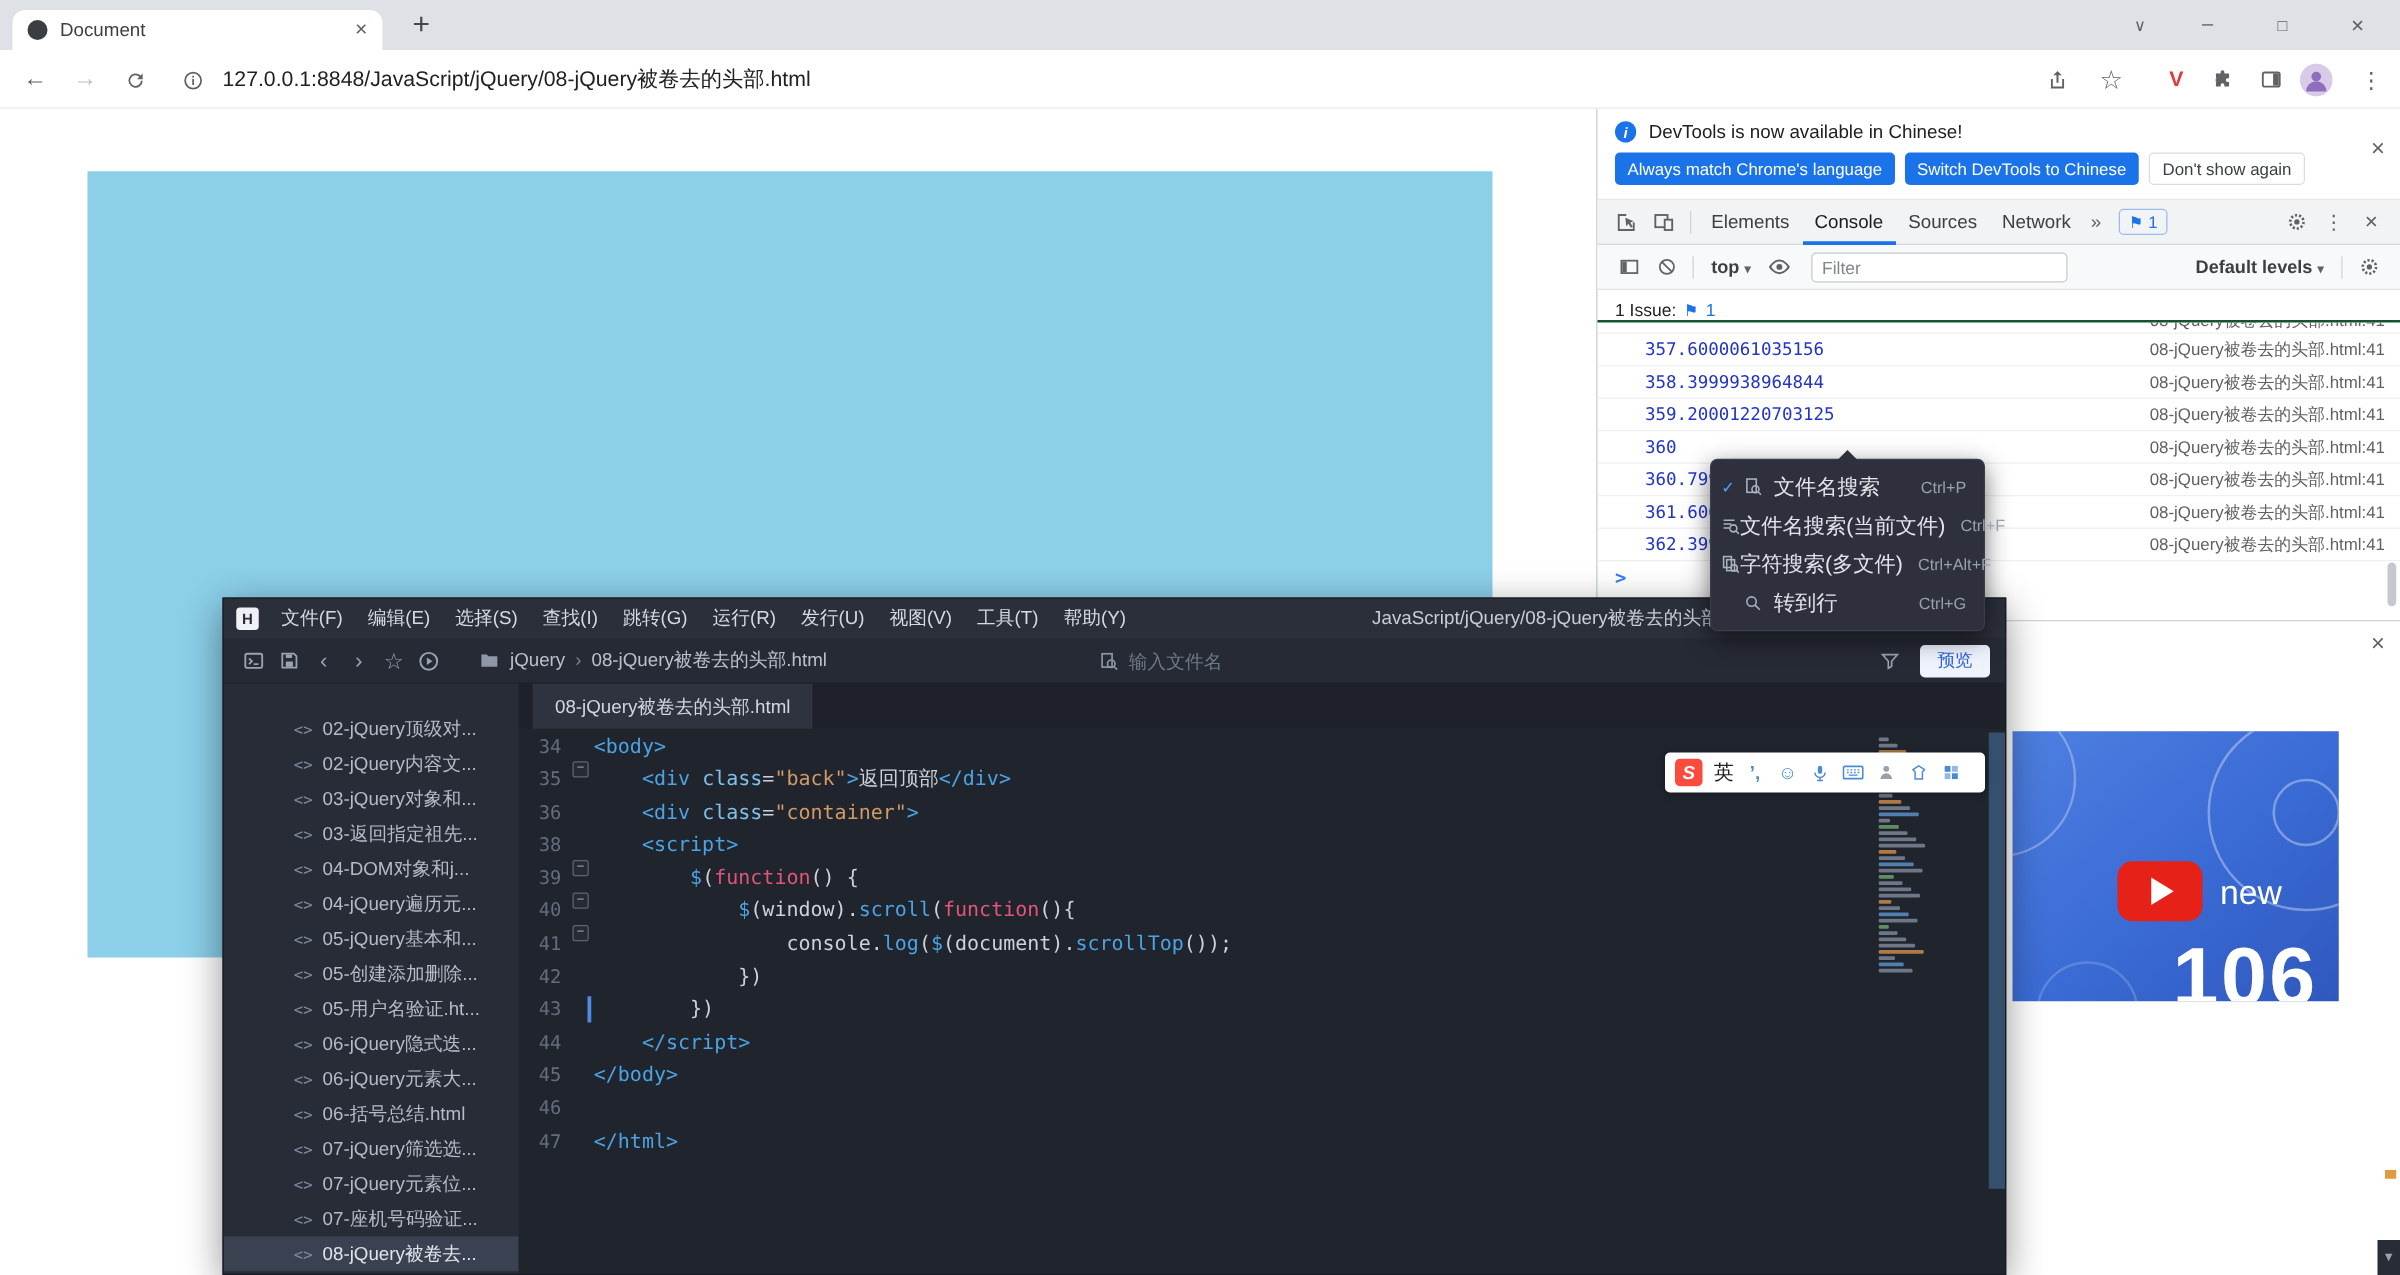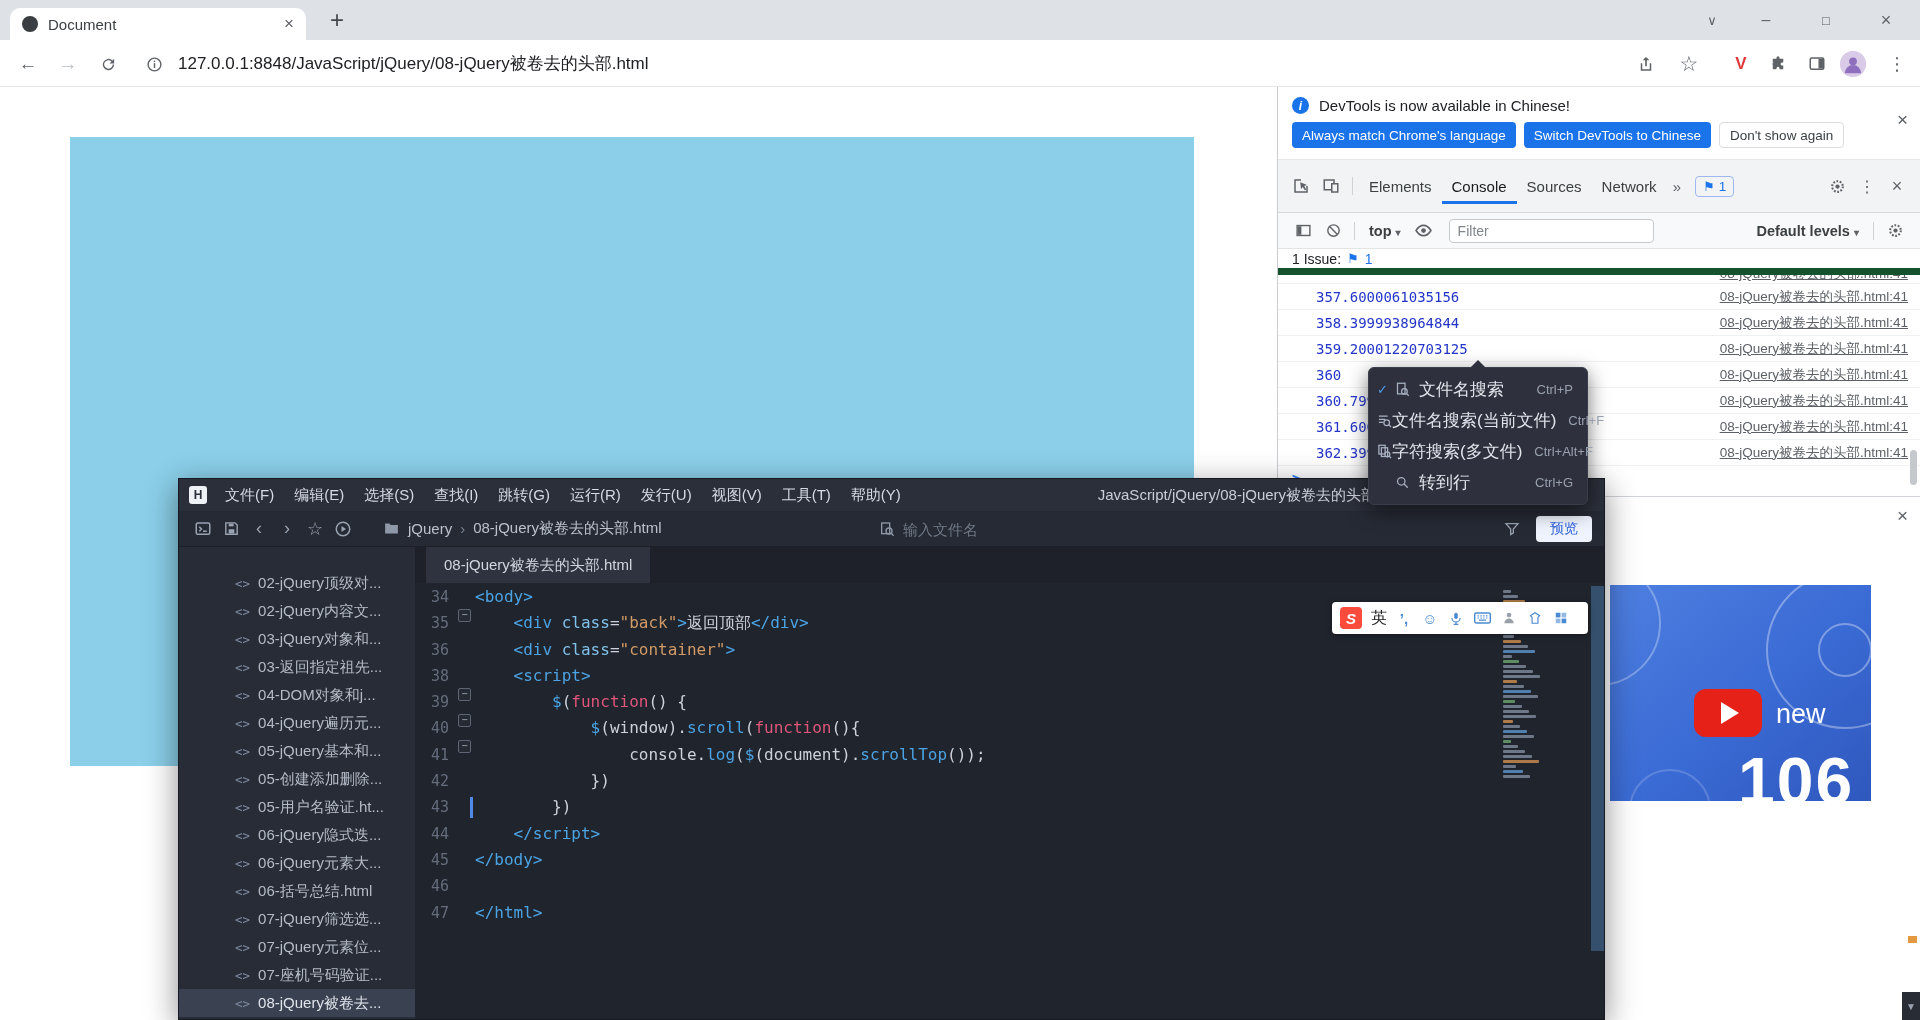--- a/index.html
+++ b/index.html
@@ -43,47 +43,47 @@
   .dt-notice { height:73px; border-bottom:1px solid #e6e8ea; position:relative; padding:10px 14px 0 14px; }
   .dt-notice-row1 { display:flex; align-items:center; gap:10px; font-size:15px; color:#202124; }
   .info-badge { width:17px; height:17px; border-radius:50%; background:#1a73e8; color:#fff; font-size:12px; font-weight:bold;
     display:flex; align-items:center; justify-content:center; font-style:italic; }
   .dt-notice-close { position:absolute; right:12px; top:22px; color:#5f6368; font-size:19px; }
   .dt-notice-row2 { display:flex; gap:8px; margin-top:8px; }
   .dt-btn { height:26px; padding:0 10px; font-size:13.5px; border-radius:4px; display:flex; align-items:center; }
   .dt-btn.primary { background:var(--accent); color:#fff; }
   .dt-btn.plain { background:#fff; color:#3c4043; border:1px solid #dadce0; }
 
-  .dt-tabsrow { height:53px; background:#f1f3f4; border-bottom:1px solid #d6d8da; display:flex; align-items:center; padding:0 8px; }
+  .dt-tabsrow { height:36px; background:#f1f3f4; border-bottom:1px solid #d6d8da; display:flex; align-items:center; padding:0 8px; }
   .dt-ic { width:30px; height:28px; display:flex; align-items:center; justify-content:center; color:#5f6368; }
   .vsep { width:1px; height:18px; background:#d0d2d5; margin:0 6px; }
   .dt-tab { padding:0 10px; height:36px; display:flex; align-items:center; font-size:15px; color:#3c4043; }
   .dt-tab.active { color:#1a1c1e; box-shadow:inset 0 -3px 0 var(--accent); }
   .dt-more { color:#5f6368; font-size:15px; padding:0 6px; }
   .dt-issue-pill { display:flex; align-items:center; gap:4px; border:1px solid #9db9ef; border-radius:4px;
     padding:2px 7px; margin-left:8px; color:var(--accent); font-size:13.5px; }
   .flag { color:var(--accent); font-size:13px; }
   .dt-right { margin-left:auto; display:flex; align-items:center; }
 
   .dt-toolbar { height:36px; background:#f8f9fa; border-bottom:1px solid #e1e3e5; display:flex; align-items:center; padding:0 10px; }
   .dt-drop { font-size:14.5px; color:#3c4043; margin:0 8px; white-space:nowrap;font-weight:bold; }
   .caret-down { font-size:10px; color:#5f6368; }
   .dt-filter { width:205px; height:24px; border:1px solid #c7cacd; border-radius:4px; font-size:14px; padding:0 8px;
     color:#202124; margin-left:10px; background:#fff; font-family:"Liberation Sans",sans-serif; }
   .dt-filter::placeholder { color:#80868b; }
   .dt-levels { margin-left:auto; }
 
-  .dt-issuesbar { height:26px; border-bottom:7px solid #14532d; display:flex; align-items:center; gap:6px;
+  .dt-issuesbar { height:26px; border-bottom:2px solid #14532d; display:flex; align-items:flex-end; gap:6px;
     padding:0 14px; font-size:14px; color:#202124; }
 
   .dt-list { }
   .dt-row { height:26px; display:flex; align-items:center; border-bottom:1px solid #eef0f1; padding:0 12px 0 38px; }
   .dt-row.partial { height:9px; overflow:hidden; align-items:flex-end; }
   .dt-val { font-family:"DejaVu Sans Mono",monospace; font-size:14px; color:var(--console-number); }
-  .dt-link { margin-left:auto; font-size:13.5px; color:#5d6167; text-decoration:underline; white-space:nowrap; }
+  .dt-link { margin-left:auto; font-size:13.5px; color:#5d6167; white-space:nowrap; }
   .dt-prompt { height:26px; display:flex; align-items:center; padding-left:14px; }
   .dt-caret { color:#2e7cf6; font-weight:bold; font-family:"DejaVu Sans Mono",monospace; font-size:15px; }
 
   .dt-drawer-line { position:absolute; left:0; top:409px; width:643px; height:1px; background:#d0d3d7; }
   .dt-drawer-close { position:absolute; right:12px; top:418px; color:#5f6368; font-size:19px; }
   .dt-scroll-thumb { position:absolute; right:3px; top:363px; width:7px; height:35px; background:#c5c8cd; border-radius:4px; }
 
   
   .mk-orange { position:absolute; left:1908px; top:936px; width:9px; height:7px; background:#e2993f; z-index:6; }
   .sb-bottom { position:absolute; left:1902px; top:992px; width:18px; height:28px; background:#272c35; z-index:6;

